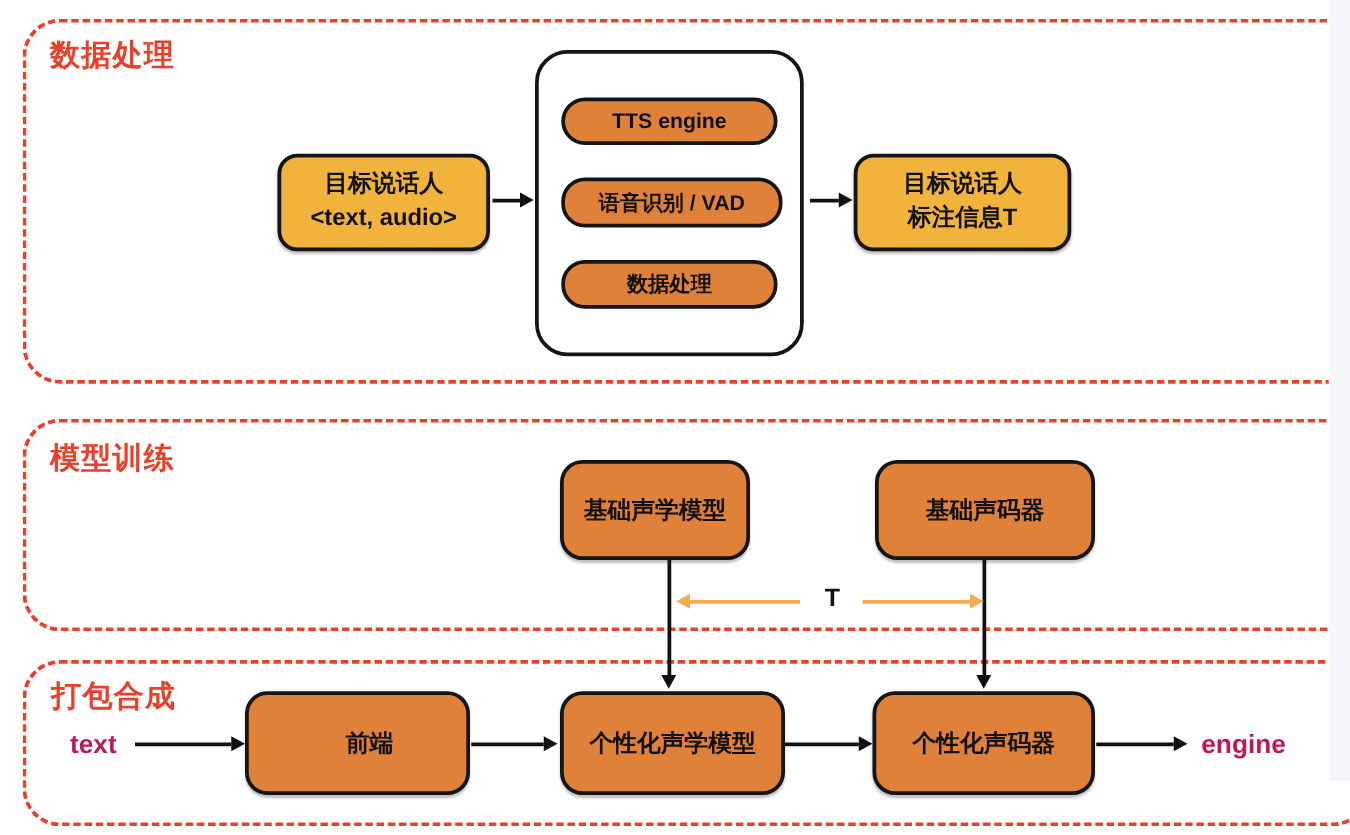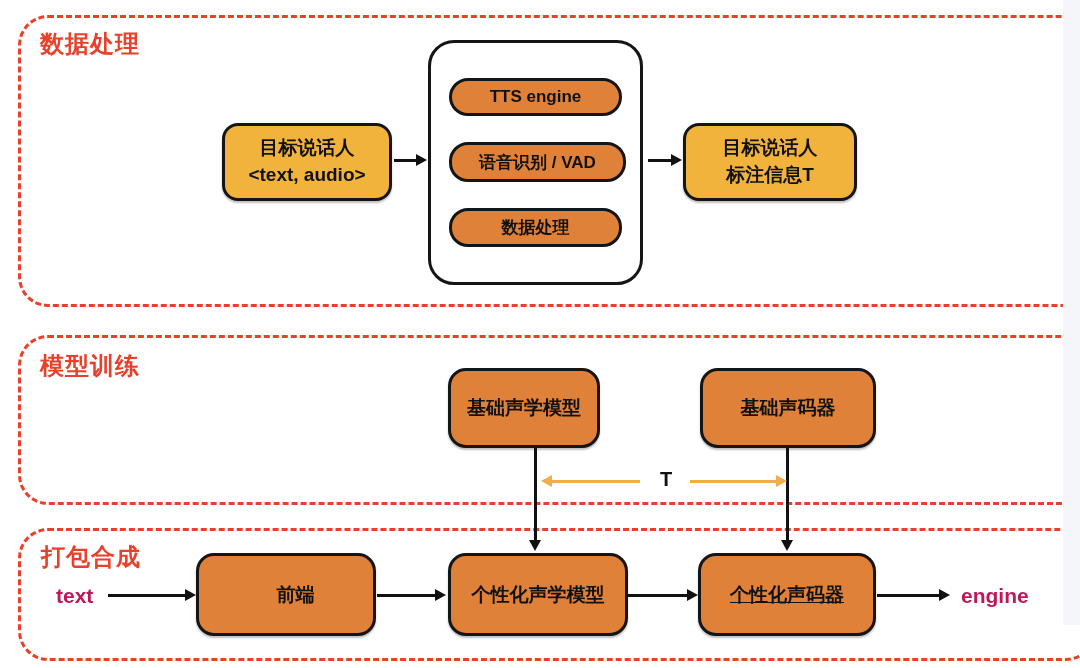--- a/index.html
+++ b/index.html
@@ -47,21 +47,21 @@
   }
   #box-in   { left:222px; top:123px; width:170px; height:78px; }
   #box-out  { left:683px; top:123px; width:174px; height:78px; }
   #pill-tts { left:449px; top:78px;  width:173px; height:38px; }
   #pill-vad { left:449px; top:142px; width:177px; height:40px; }
   #pill-enh { left:449px; top:208px; width:173px; height:39px; }
   #box-am   { left:448px; top:368px; width:152px; height:80px; }
   #box-voc  { left:700px; top:368px; width:176px; height:80px; }
   #box-fe   { left:196px; top:553px; width:180px; height:83px;padding-left:19px; }
   #box-pam  { left:448px; top:553px; width:180px; height:83px; }
-  #box-pvoc { left:698px; top:553px; width:178px; height:83px;text-decoration:underline; }
+  #box-pvoc { left:698px; top:553px; width:178px; height:83px; }
 
   
   .harrow { position:absolute; height:3px; background:#111; z-index:4; }
   .harrow::after { content:""; position:absolute; right:-11px; top:-5px;
     border-left:11px solid #111; border-top:6px solid transparent; border-bottom:6px solid transparent; }
   .varrow { position:absolute; width:3px; background:#111; z-index:4; }
   .varrow::after { content:""; position:absolute; bottom:-11px; left:-5px;
     border-top:11px solid #111; border-left:6px solid transparent; border-right:6px solid transparent; }
   #ar1 { left:394px; top:159px; width:22px; }
   #ar2 { left:648px; top:159px; width:23px; }

